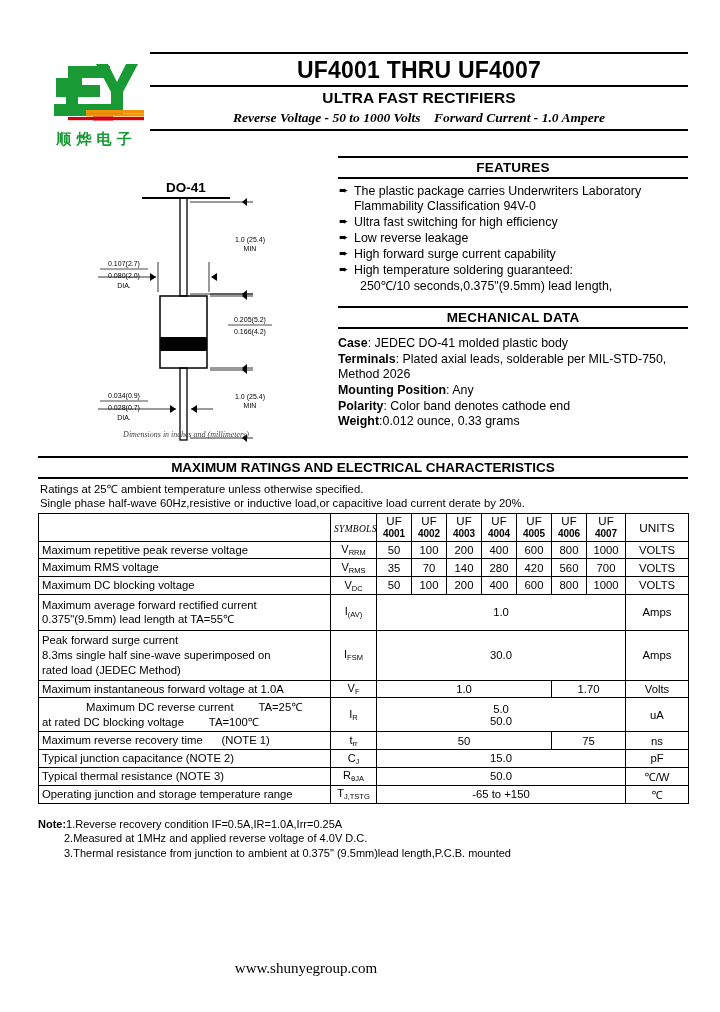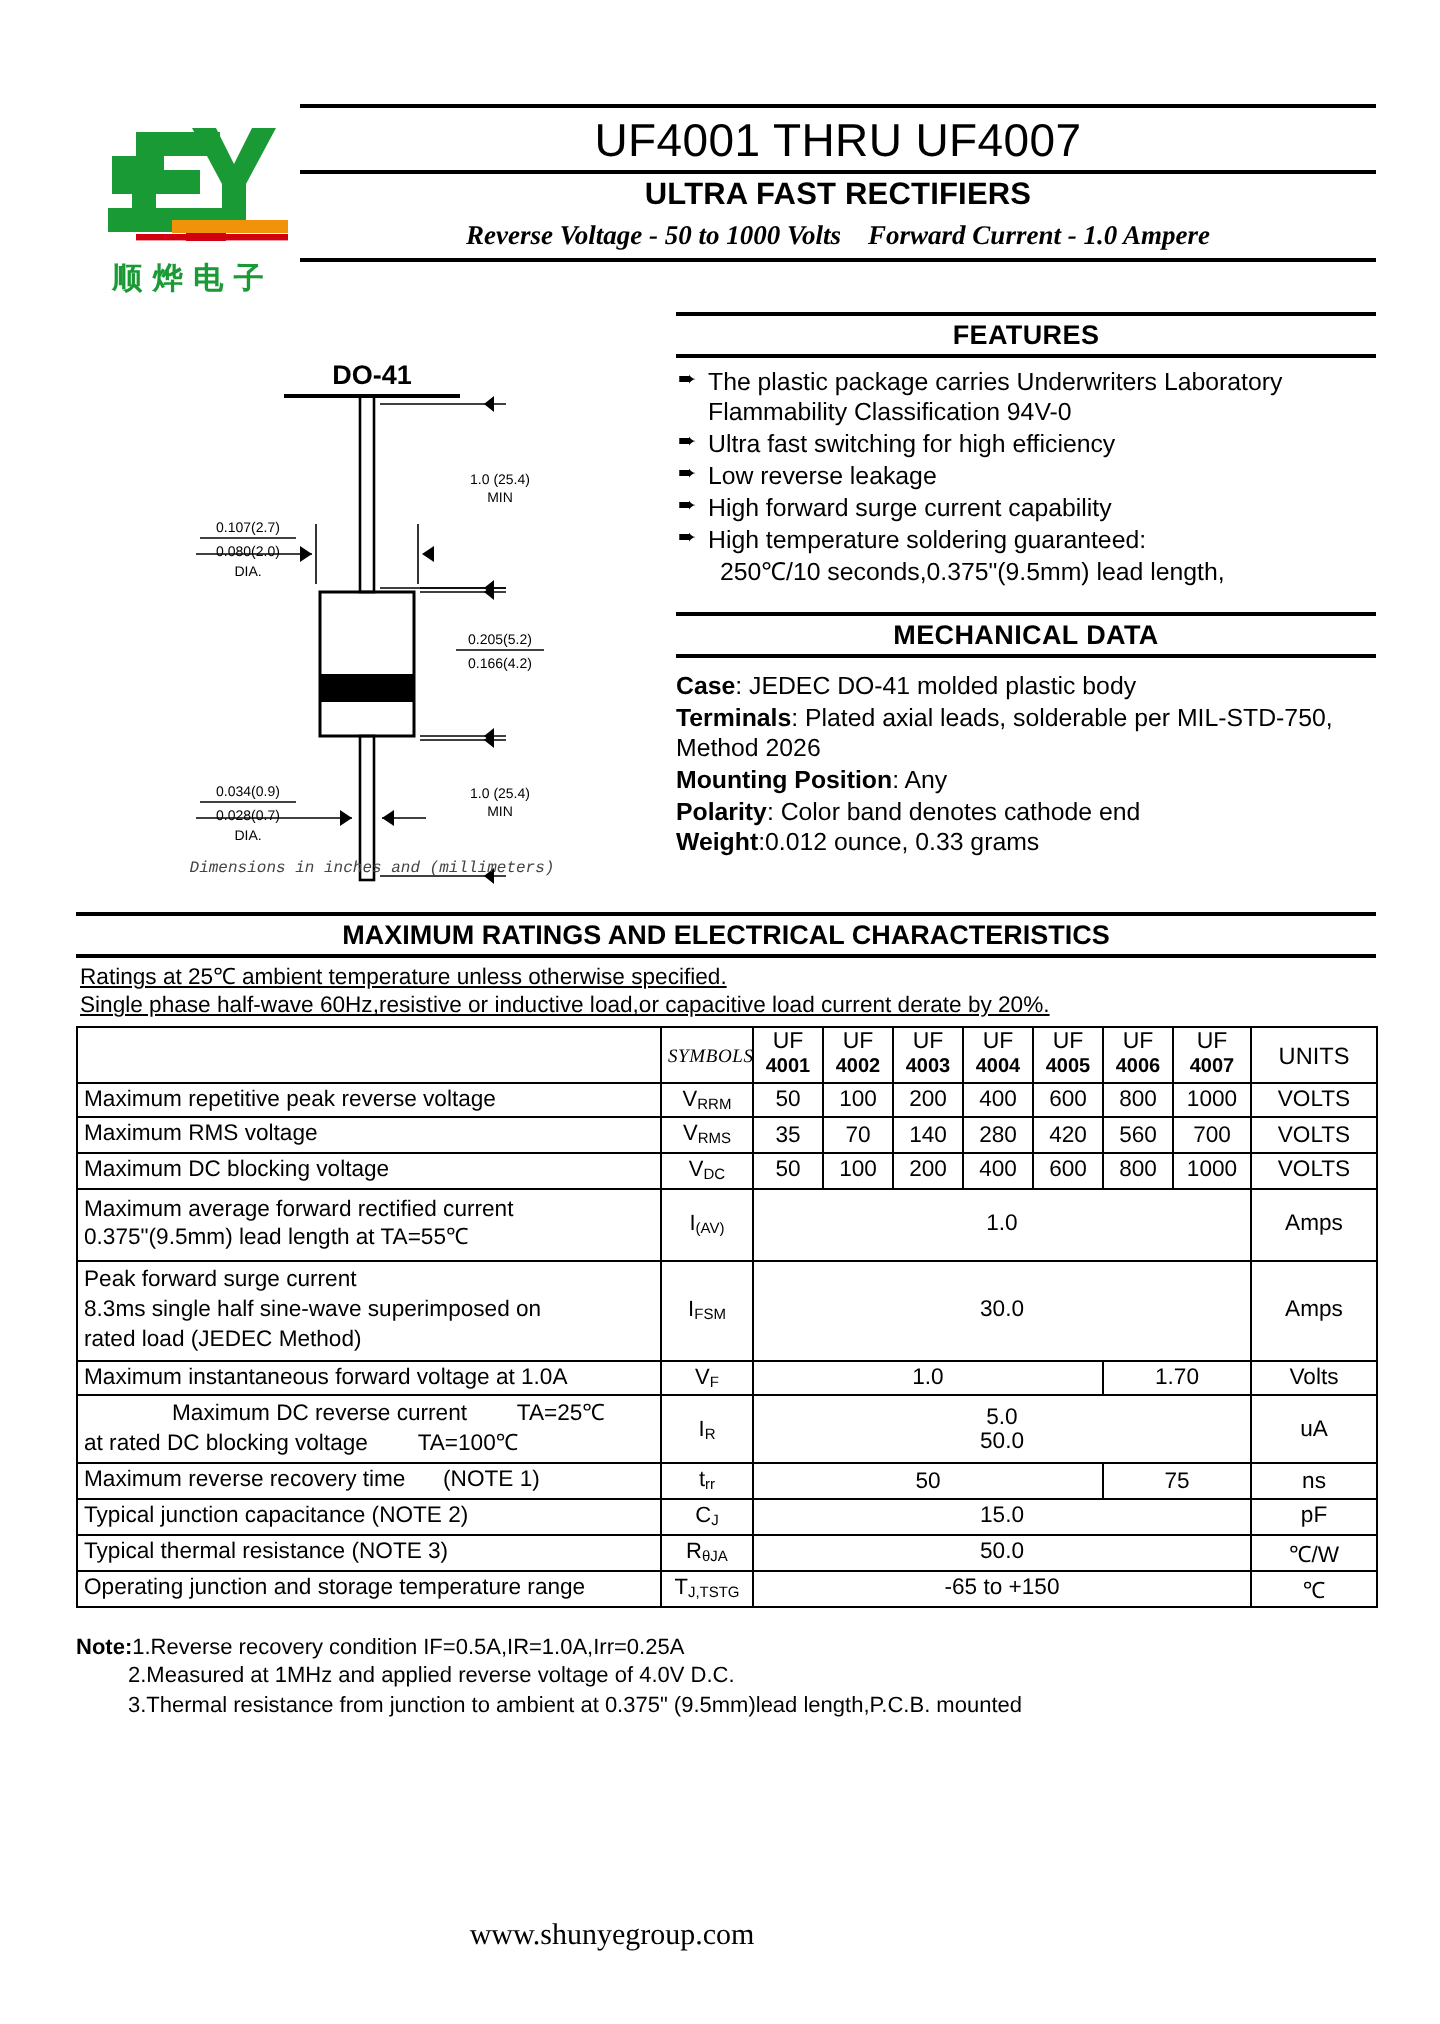--- a/index.html
+++ b/index.html
@@ -14,21 +14,21 @@
   }
   .page { position:absolute; left:0; top:0; width:720px; height:1012px; }
 
   
   .header { position:absolute; left:38px; top:52px; width:650px; height:104px; }
   .logo-box { position:absolute; left:0px; top:6px; width:112px; height:96px; }
   .logo-svg { display:block; }
   .hdr-right { position:absolute; left:112px; top:0px; width:538px; height:104px; }
   .rule { border-top:2px solid #000; width:100%; }
   .title-main {
-    text-align:center; font-size:23px; font-weight:normal; letter-spacing:0.2px;
+    text-align:center; font-size:23px; font-weight:bold; letter-spacing:0.2px;
     padding:4px 0 3px 0; line-height:1.05;
   }
   .title-sub {
     text-align:center; font-size:15.5px; font-weight:bold; letter-spacing:0.1px;
     padding:2px 0 1px 0;
   }
   .title-ital {
     text-align:center; font-size:13.5px; font-style:italic; font-weight:bold;
     font-family:"Liberation Serif", serif;
     padding:2px 0 3px 0; white-space:pre;
@@ -51,31 +51,31 @@
   .feat-bullet { position:absolute; left:1px; top:0px; font-size:11px; }
   .feat-cont { padding-left:22px; font-size:12.4px; line-height:1.24; }
 
   .mech { margin-top:7px; font-size:12.4px; line-height:1.26; }
   .mech b { font-weight:bold; }
 
   .do41-label { text-align:center; font-size:13.5px; font-weight:bold; }
   .do41-underline { width:88px; height:2px; background:#000; margin:2px auto 0 auto; }
   .draw-caption {
     text-align:center; font-size:8px; font-style:italic;
-    font-family:Liberation Mono, monospace; color:#444; margin-top:2px;
+    font-family:Liberation Serif, serif; color:#444; margin-top:2px;
   }
 
   
   .ratings { position:absolute; left:38px; top:456px; width:650px; }
   .rat-title {
     text-align:center; font-size:13.5px; font-weight:bold;
     border-top:2px solid #000; border-bottom:2px solid #000;
     padding:2px 0 2px 0;
   }
-  .rat-note { font-size:11.3px; line-height:1.25; padding:3px 2px 3px 2px;text-decoration:underline; }
+  .rat-note { font-size:11.3px; line-height:1.25; padding:3px 2px 3px 2px; }
 
   table.main {
     border-collapse:collapse; width:650px; table-layout:fixed;
     font-size:11.3px;
   }
   table.main td, table.main th {
     border:1px solid #000; padding:1px 3px; vertical-align:middle;
     font-weight:normal; text-align:center;
   }
   table.main td.desc { text-align:left; padding-left:3px; line-height:1.3; }

